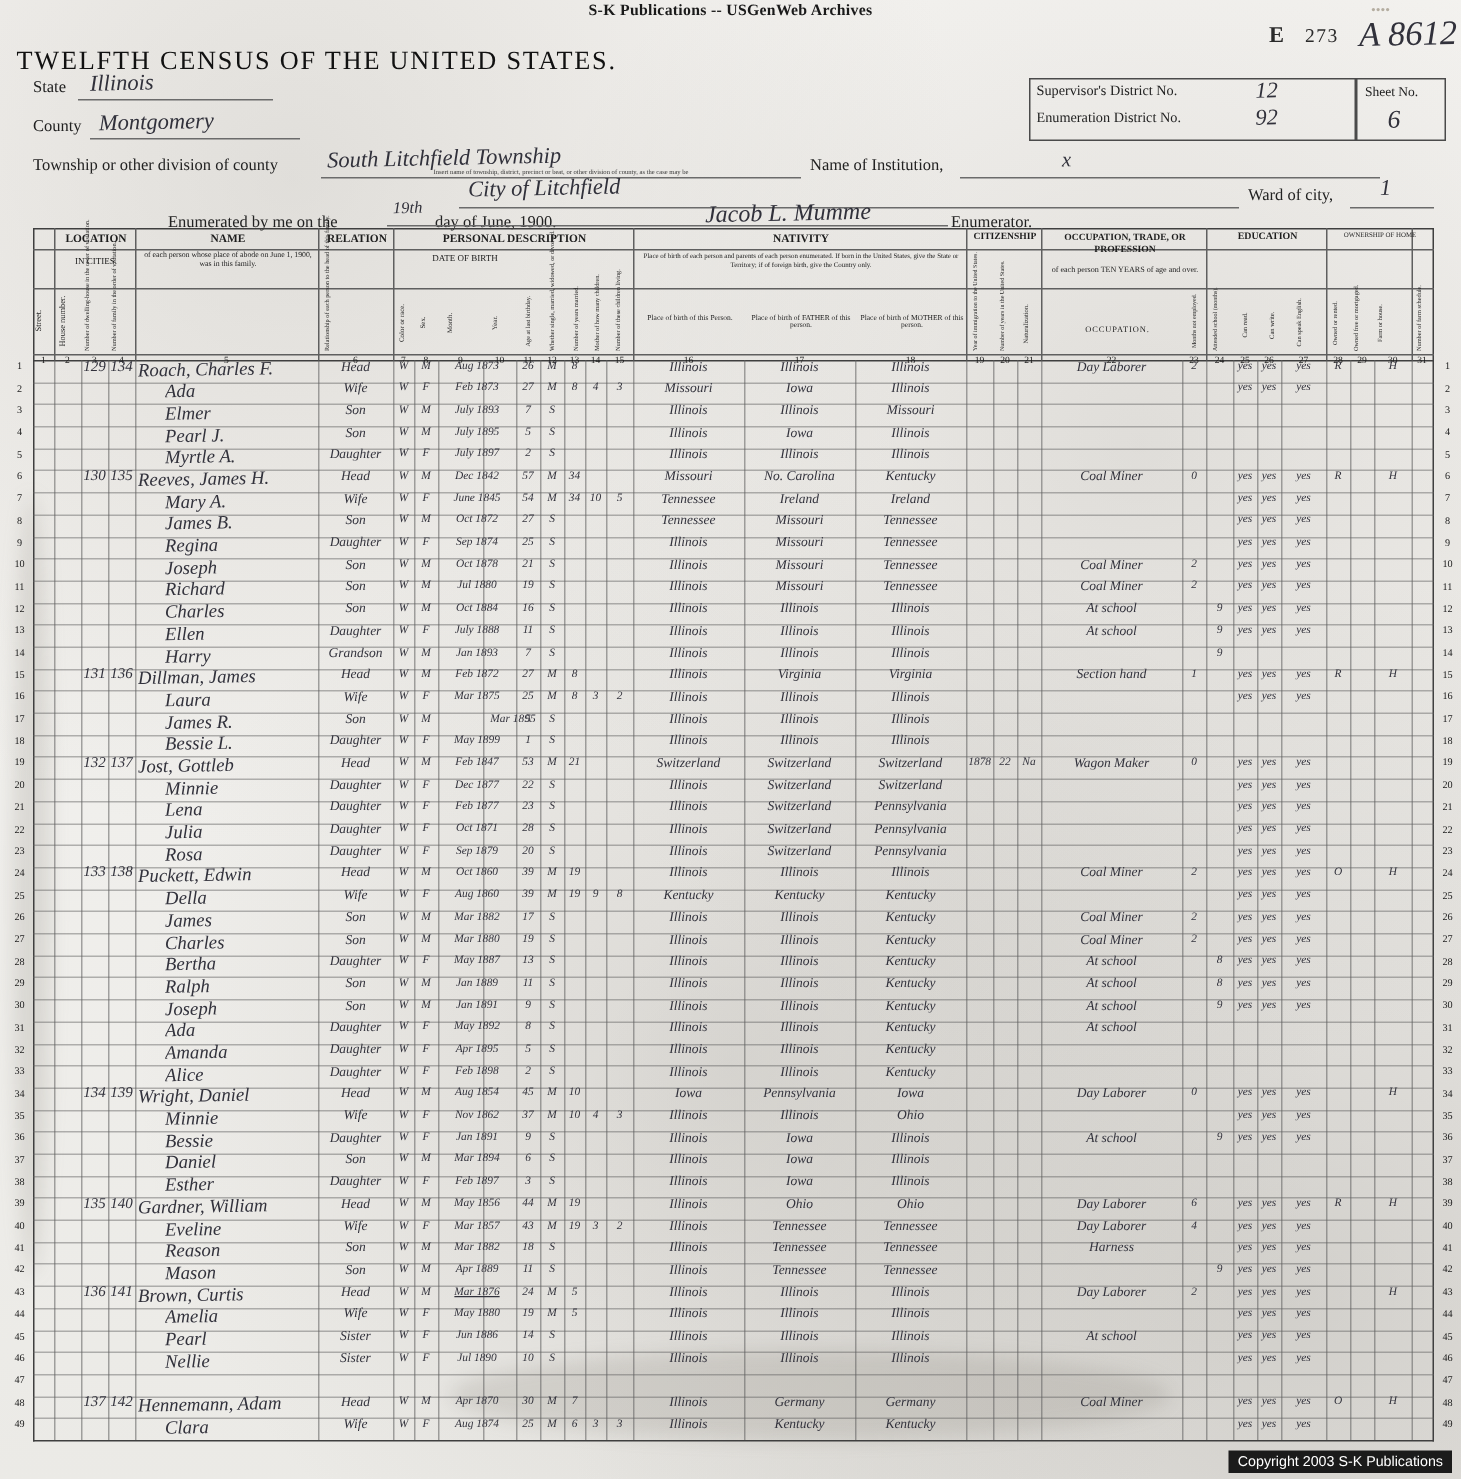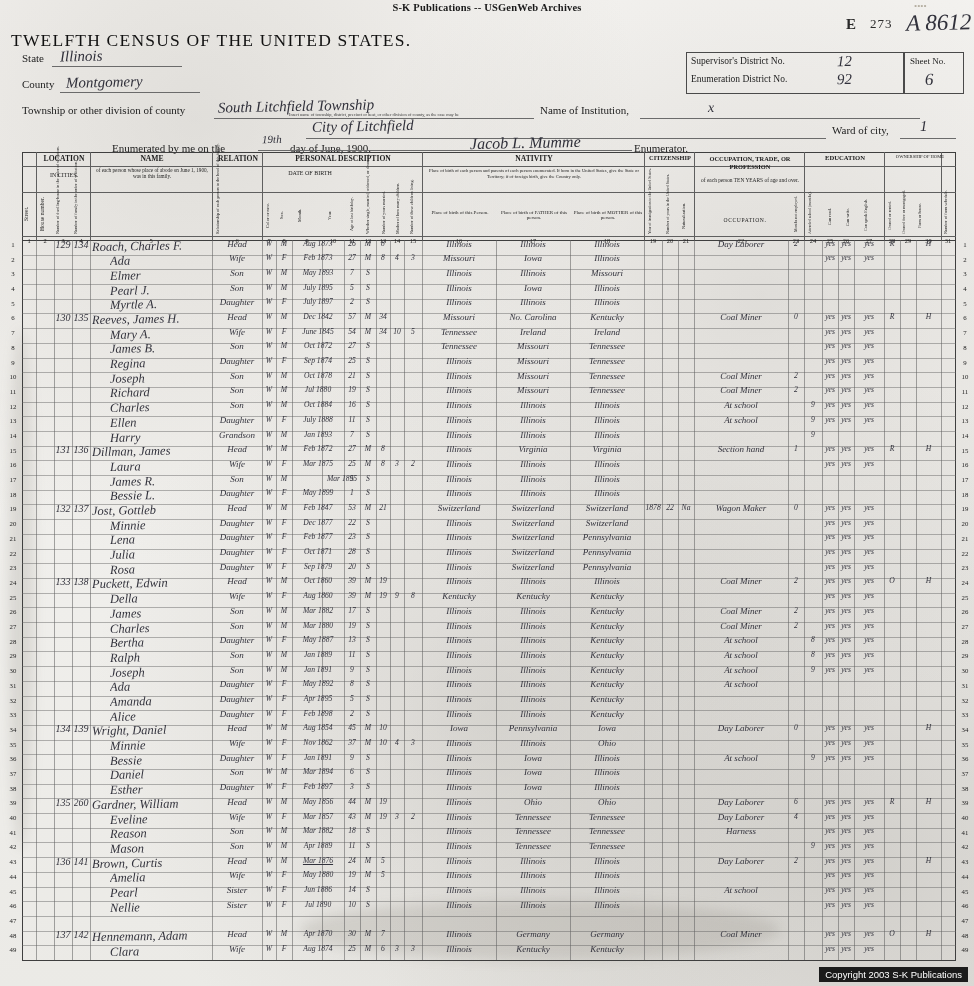--- a/index.html
+++ b/index.html
@@ -385,21 +385,21 @@
         <div class="entry e-sm" style="left: 401.5px; width: 71px; top: 101.194px; text-align: center; overflow: hidden;">Missouri</div>
         <div class="entry e-sm" style="left: 475.5px; width: 71px; top: 101.194px; text-align: center; overflow: hidden;">Iowa</div>
         <div class="entry e-sm" style="left: 549.5px; width: 71px; top: 101.194px; text-align: center; overflow: hidden;">Illinois</div>
         <div class="entry e-xs" style="left: 801.5px; width: 13px; top: 101.194px; text-align: center; overflow: hidden;">yes</div>
         <div class="entry e-xs" style="left: 817.5px; width: 13px; top: 101.194px; text-align: center; overflow: hidden;">yes</div>
         <div class="entry e-xs" style="left: 833.5px; width: 27px; top: 101.194px; text-align: center; overflow: hidden;">yes</div>
         <div class="entry e-name" style="left: 87.5px; width: 101px; top: 115.888px; text-align: left; overflow: hidden;">Elmer</div>
         <div class="entry e-sm" style="left: 191.5px; width: 47px; top: 115.888px; text-align: center; overflow: hidden;">Son</div>
         <div class="entry e-xs" style="left: 241.5px; width: 11px; top: 115.888px; text-align: center; overflow: hidden;">W</div>
         <div class="entry e-xs" style="left: 255.5px; width: 13px; top: 115.888px; text-align: center; overflow: hidden;">M</div>
-        <div class="entry e-xs" style="left: 271.5px; width: 49px; top: 115.888px; text-align: center; overflow: hidden;">May 1893</div>
+        <div class="entry e-xs" style="left: 271.5px; width: 49px; top: 115.888px; text-align: center; overflow: hidden;">July 1893</div>
         <div class="entry e-xs" style="left: 323.5px; width: 13px; top: 115.888px; text-align: center; overflow: hidden;">7</div>
         <div class="entry e-xs" style="left: 339.5px; width: 13px; top: 115.888px; text-align: center; overflow: hidden;">S</div>
         <div class="entry e-sm" style="left: 401.5px; width: 71px; top: 115.888px; text-align: center; overflow: hidden;">Illinois</div>
         <div class="entry e-sm" style="left: 475.5px; width: 71px; top: 115.888px; text-align: center; overflow: hidden;">Illinois</div>
         <div class="entry e-sm" style="left: 549.5px; width: 71px; top: 115.888px; text-align: center; overflow: hidden;">Missouri</div>
         <div class="entry e-name" style="left: 87.5px; width: 101px; top: 130.582px; text-align: left; overflow: hidden;">Pearl J.</div>
         <div class="entry e-sm" style="left: 191.5px; width: 47px; top: 130.582px; text-align: center; overflow: hidden;">Son</div>
         <div class="entry e-xs" style="left: 241.5px; width: 11px; top: 130.582px; text-align: center; overflow: hidden;">W</div>
         <div class="entry e-xs" style="left: 255.5px; width: 13px; top: 130.582px; text-align: center; overflow: hidden;">M</div>
         <div class="entry e-xs" style="left: 271.5px; width: 49px; top: 130.582px; text-align: center; overflow: hidden;">July 1895</div>
@@ -886,21 +886,21 @@
         <div class="entry e-sm" style="left: 191.5px; width: 47px; top: 630.173px; text-align: center; overflow: hidden;">Daughter</div>
         <div class="entry e-xs" style="left: 241.5px; width: 11px; top: 630.173px; text-align: center; overflow: hidden;">W</div>
         <div class="entry e-xs" style="left: 255.5px; width: 13px; top: 630.173px; text-align: center; overflow: hidden;">F</div>
         <div class="entry e-xs" style="left: 271.5px; width: 49px; top: 630.173px; text-align: center; overflow: hidden;">Feb 1897</div>
         <div class="entry e-xs" style="left: 323.5px; width: 13px; top: 630.173px; text-align: center; overflow: hidden;">3</div>
         <div class="entry e-xs" style="left: 339.5px; width: 13px; top: 630.173px; text-align: center; overflow: hidden;">S</div>
         <div class="entry e-sm" style="left: 401.5px; width: 71px; top: 630.173px; text-align: center; overflow: hidden;">Illinois</div>
         <div class="entry e-sm" style="left: 475.5px; width: 71px; top: 630.173px; text-align: center; overflow: hidden;">Iowa</div>
         <div class="entry e-sm" style="left: 549.5px; width: 71px; top: 630.173px; text-align: center; overflow: hidden;">Illinois</div>
         <div class="entry e-md" style="left: 33.5px; width: 15px; top: 644.867px; text-align: center; overflow: hidden;">135</div>
-        <div class="entry e-md" style="left: 51.5px; width: 15px; top: 644.867px; text-align: center; overflow: hidden;">260</div>
+        <div class="entry e-md" style="left: 51.5px; width: 15px; top: 644.867px; text-align: center; overflow: hidden;">140</div>
         <div class="entry e-name" style="left: 69.5px; width: 119px; top: 644.867px; text-align: left; overflow: hidden;">Gardner, William</div>
         <div class="entry e-sm" style="left: 191.5px; width: 47px; top: 644.867px; text-align: center; overflow: hidden;">Head</div>
         <div class="entry e-xs" style="left: 241.5px; width: 11px; top: 644.867px; text-align: center; overflow: hidden;">W</div>
         <div class="entry e-xs" style="left: 255.5px; width: 13px; top: 644.867px; text-align: center; overflow: hidden;">M</div>
         <div class="entry e-xs" style="left: 271.5px; width: 49px; top: 644.867px; text-align: center; overflow: hidden;">May 1856</div>
         <div class="entry e-xs" style="left: 323.5px; width: 13px; top: 644.867px; text-align: center; overflow: hidden;">44</div>
         <div class="entry e-xs" style="left: 339.5px; width: 13px; top: 644.867px; text-align: center; overflow: hidden;">M</div>
         <div class="entry e-xs" style="left: 355.5px; width: 11px; top: 644.867px; text-align: center; overflow: hidden;">19</div>
         <div class="entry e-sm" style="left: 401.5px; width: 71px; top: 644.867px; text-align: center; overflow: hidden;">Illinois</div>
         <div class="entry e-sm" style="left: 475.5px; width: 71px; top: 644.867px; text-align: center; overflow: hidden;">Ohio</div>

